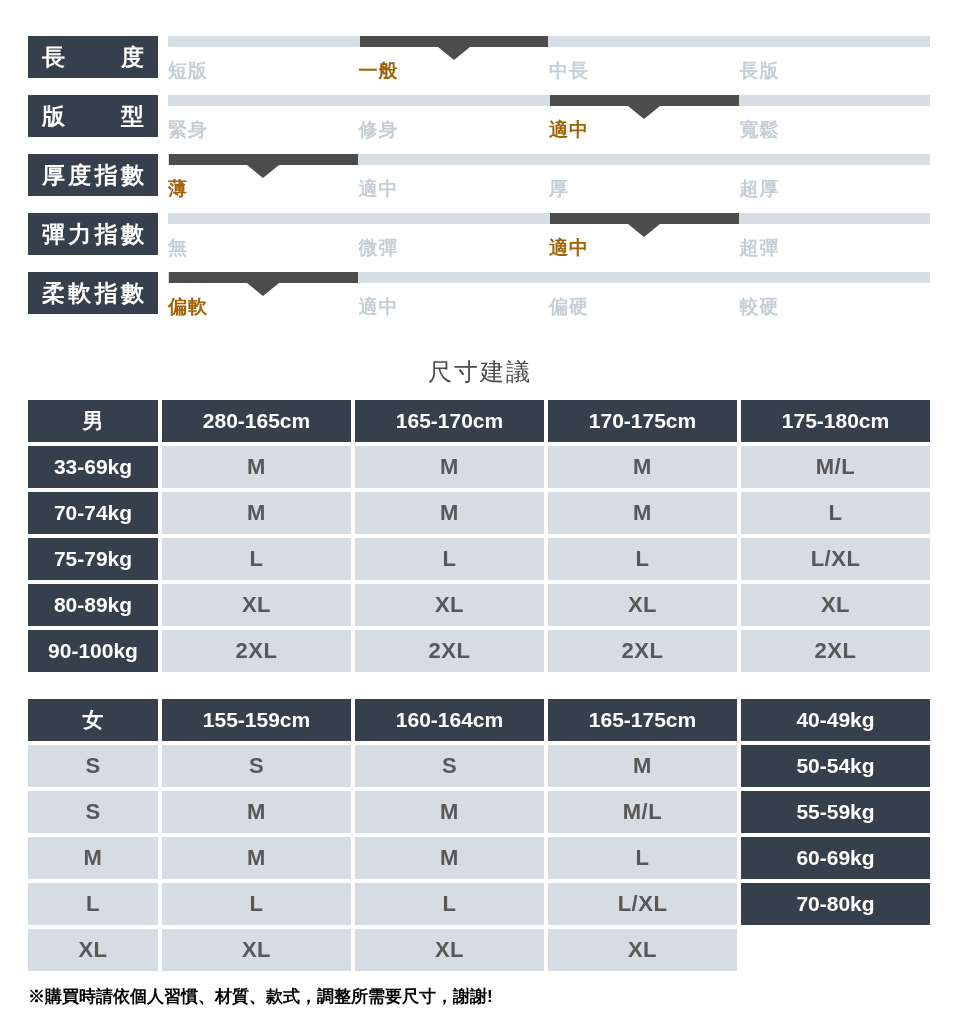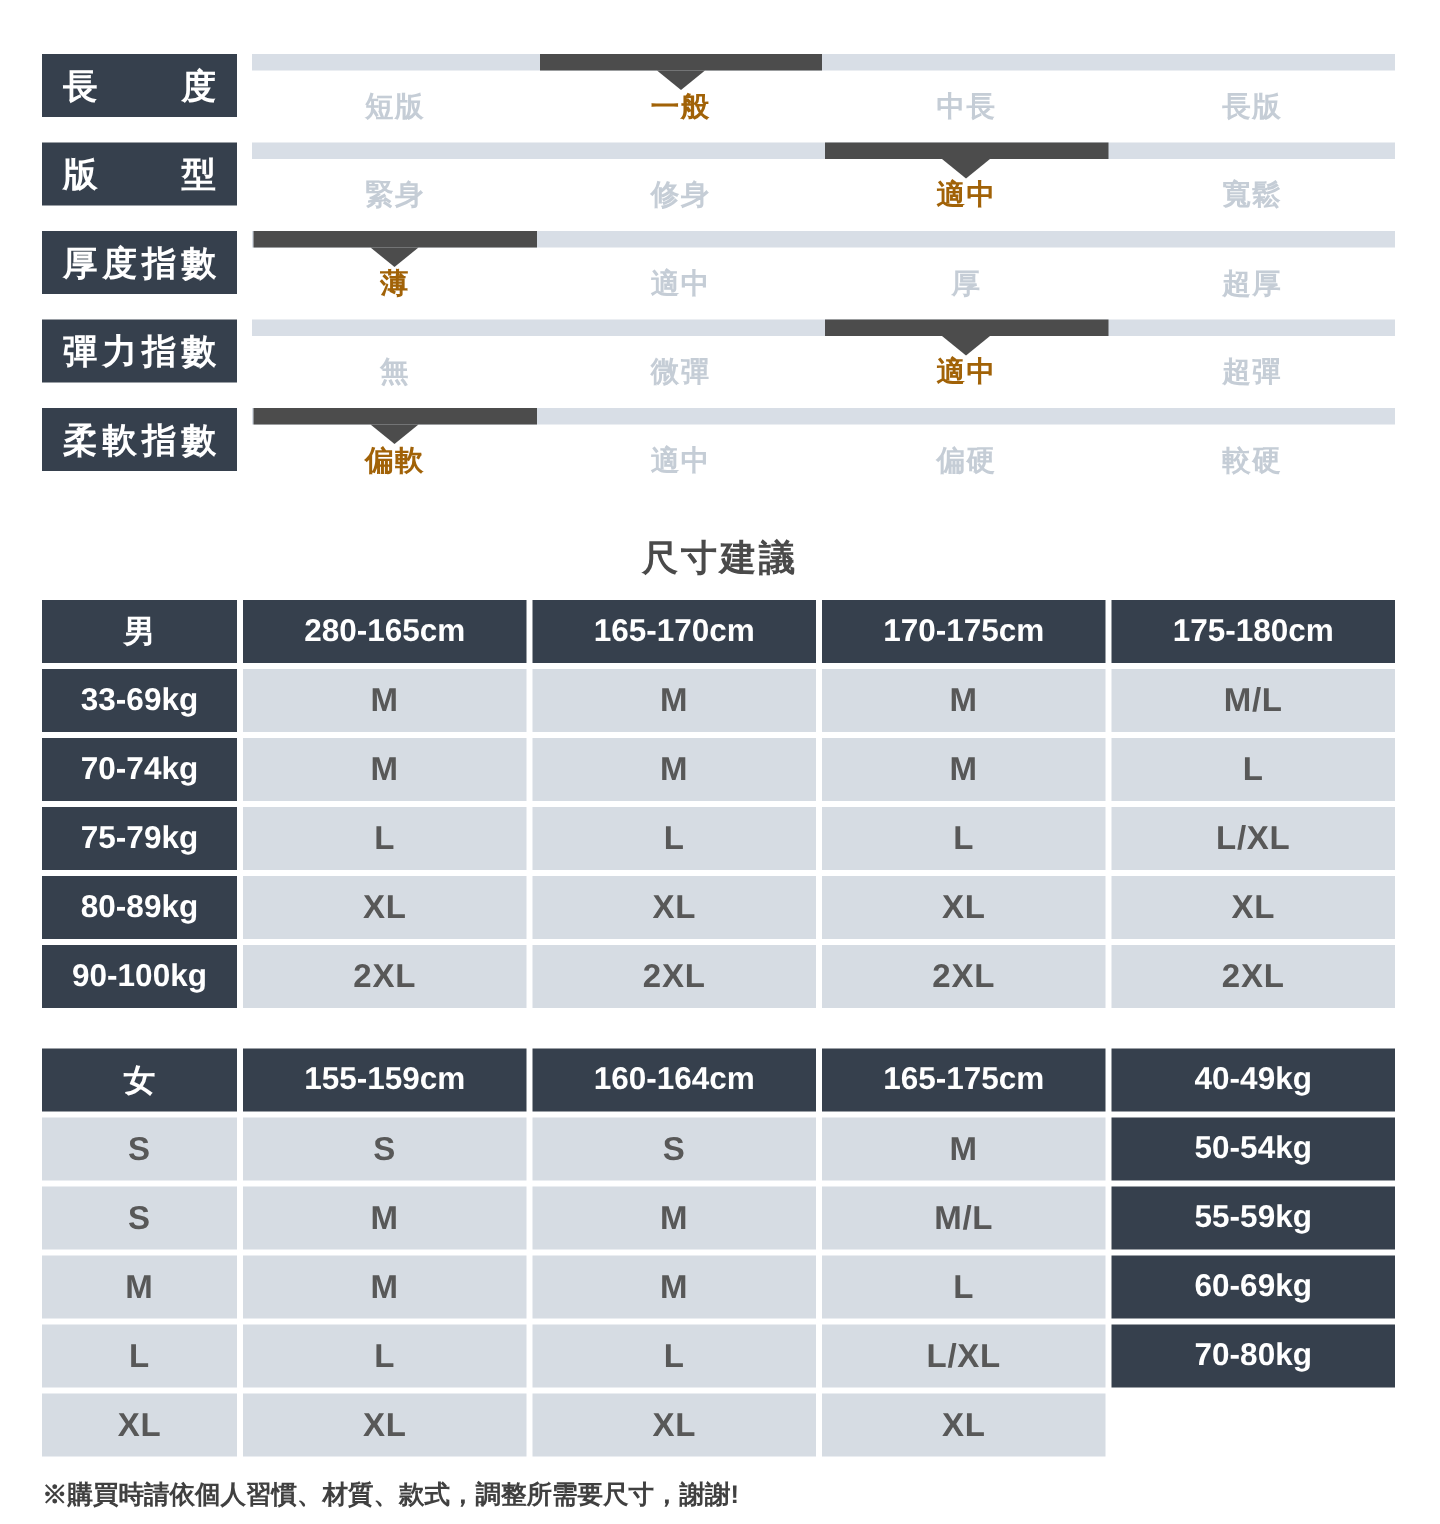--- a/index.html
+++ b/index.html
@@ -20,37 +20,37 @@
   .track { position:relative; width:762px; margin-left:10px; }
   .track-bg { position:absolute; top:0; left:0; right:0; height:11px; background:var(--track); }
   .opt { position:absolute; top:0; height:100%; width:25%; }
   .opt-bar { position:absolute; top:0; left:1px; right:1px; height:11px; background:var(--sliderdark); }
   .opt-tri {
     position:absolute; top:11px; left:50%; margin-left:-16px; width:0; height:0;
     border-left:16px solid transparent; border-right:16px solid transparent;
     border-top:13px solid var(--sliderdark);
   }
   .opt-text {
-    position:absolute; top:22px; left:0; width:100%; text-align:center;
+    position:absolute; top:22px; left:0; width:100%; 
     font-size:19px; font-weight:bold; color:var(--unsel); letter-spacing:1px;
   }
   .opt.selected .opt-text { color:#a16207; }
   .size-title {
-    margin:32px 0 12px 0; text-align:center; font-size:24px; font-weight:bold;
+    margin:32px 0 12px 0; text-align:center; font-size:24px; font-weight:normal;
     color:#4a4a4a; letter-spacing:2px;
   }
   .size-table {
     display:grid; grid-template-columns:130px repeat(4, 1fr);
     gap:4px; width:902px; margin-left:28px; background:#ffffff;
   }
   .size-table.women { margin-top:27px; }
   .cell { height:42px; display:flex; align-items:center; justify-content:center; }
   .cell.head, .cell.rowlabel { background:var(--dark); color:#ffffff; font-weight:bold; font-size:21px; }
   .cell.val { background:var(--cell); color:var(--valtext); font-weight:bold; font-size:22px; letter-spacing:0.5px; }
-  .footer-note { margin:14px 0 0 28px; font-size:17px; font-weight:bold; color:#404040; }
+  .footer-note { margin:14px 0 0 28px; font-size:17px; font-weight:bold; color:#000000; }
 </style>
 </head>
 <body style="--dark: #36404d; --sliderdark: #4c4c4c; --track: #d8dee6; --cell: #d6dce3; --unsel: #c5cdd6; --valtext: #585858;">
 
 <div class="sliders" id="sliders">
     <div class="slider-row">
       <div class="attr-label">
         <span>長</span>
         <span>度</span>
       </div>

